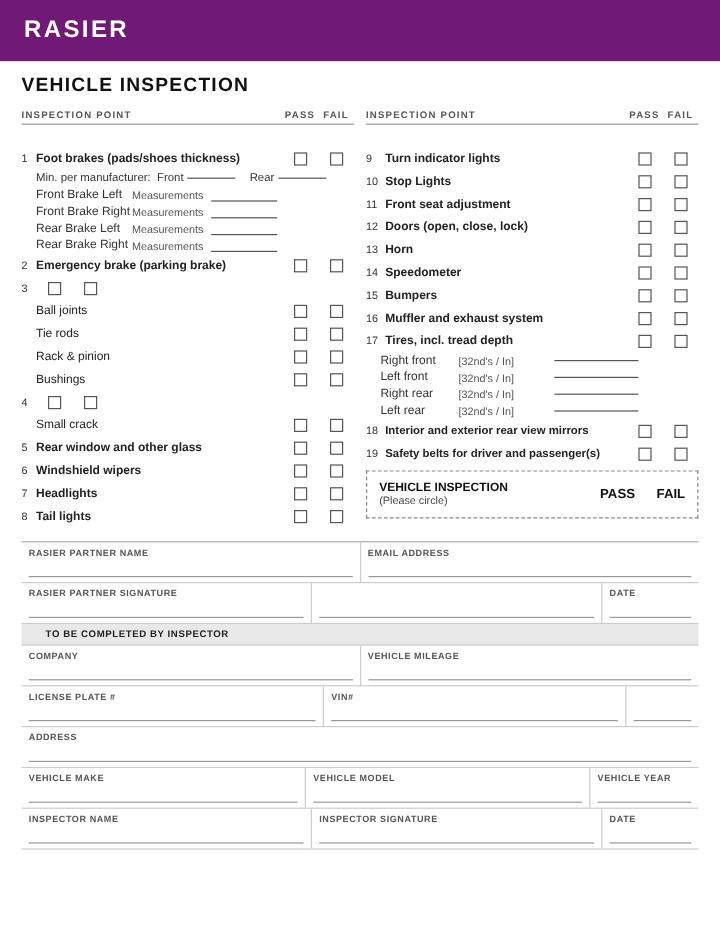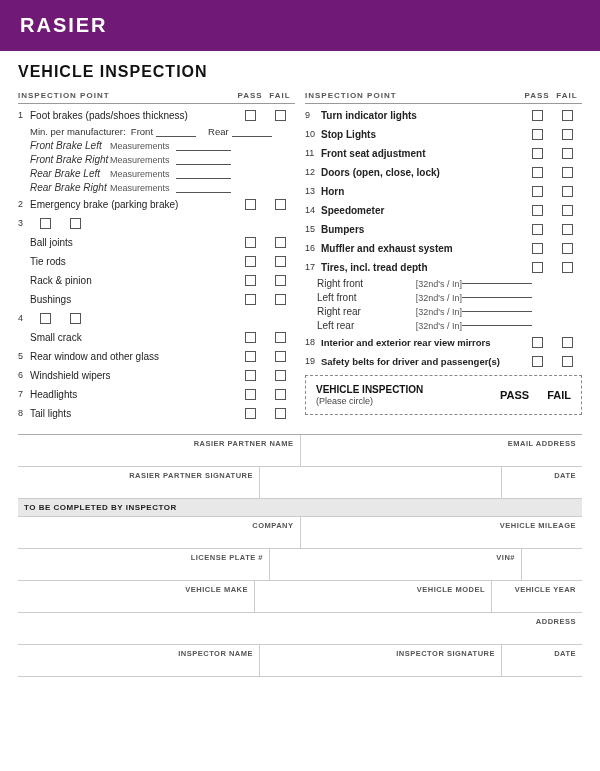--- a/index.html
+++ b/index.html
@@ -40,21 +40,21 @@
 
     .column {
       flex: 1;
     }
 
     .col-header {
       display: flex;
       align-items: center;
       border-bottom: 1px solid #999;
       padding-bottom: 3px;
-      margin-bottom: 3px;
+      margin-bottom: 20px;
     }
 
     .col-header-label {
       font-size: 8px;
       font-weight: bold;
       letter-spacing: 1px;
       color: #555;
       flex: 1;
       text-transform: uppercase;
     }
@@ -85,21 +85,21 @@
     }
 
     .item-label {
       flex: 1;
       font-size: 10px;
       color: #222;
       padding-right: 4px;
     }
 
     .item-label.bold {
-      font-weight: normal;
+      font-weight: bold;
     }
 
     .item-pass,
     .item-fail {
       width: 30px;
       text-align: center;
       display: flex;
       justify-content: center;
       align-items: center;
     }
@@ -117,21 +117,20 @@
       align-items: center;
       margin-bottom: 3px;
       padding-left: 12px;
     }
 
     .sub-item-label {
       font-size: 10px;
       color: #333;
       width: 80px;
       flex-shrink: 0;
-      font-style: italic;
     }
 
     .sub-item-measure {
       font-size: 9px;
       color: #555;
       flex: 1;
       display: flex;
       align-items: flex-end;
       gap: 3px;
     }
@@ -147,21 +146,21 @@
     .measure-line-short {
       display: inline-block;
       border-bottom: 1px solid #555;
       width: 40px;
       margin-left: 3px;
       vertical-align: bottom;
     }
 
     .min-per-line {
       display: flex;
-      align-items: flex-end;
+      align-items: center;
       padding-left: 12px;
       margin-bottom: 3px;
       font-size: 9.5px;
       color: #333;
     }
 
     .tread-item {
       display: flex;
       align-items: center;
       margin-bottom: 3px;
@@ -172,21 +171,21 @@
       font-size: 10px;
       color: #333;
       width: 65px;
       flex-shrink: 0;
     }
 
     .tread-measure {
       font-size: 9px;
       color: #555;
       width: 80px;
-      text-align: right;
+      text-align: left;
     }
 
     .tread-line {
       display: inline-block;
       border-bottom: 1px solid #555;
       width: 70px;
     }
 
     .vehicle-inspection-box {
       border: 1.5px dashed #888;
@@ -231,20 +230,21 @@
       display: flex;
       border-bottom: 1px solid #ccc;
       min-height: 32px;
     }
 
     .form-field {
       flex: 1;
       padding: 4px 6px;
       border-right: 1px solid #ccc;
       display: flex;
+      flex-direction: column;
       justify-content: flex-end;
     }
 
     .form-field:last-child {
       border-right: none;
     }
 
     .field-label {
       font-size: 7.5px;
       color: #555;
@@ -254,21 +254,21 @@
       margin-bottom: 4px;
     }
 
     .field-line {
       border-bottom: 1px solid #999;
       height: 12px;
     }
 
     .gray-section {
       background: #e8e8e8;
-      padding: 4px 6px;
+      padding: 4px 20px;
       font-size: 8px;
       font-weight: bold;
       letter-spacing: 0.5px;
       text-transform: uppercase;
       color: #222;
       border-bottom: 1px solid #ccc;
     }
 
     .no-number {
       width: 12px;
@@ -697,42 +697,42 @@
         <div class="field-line"></div>
       </div>
       <div class="form-field" style="max-width:60px">
         <div class="field-label"></div>
         <div class="field-line"></div>
       </div>
     </div>
 
     <div class="form-row">
       <div class="form-field">
+        <div class="field-label">ADDRESS</div>
+        <div class="field-line"></div>
+      </div>
+    </div>
+
+    <div class="form-row">
+      <div class="form-field">
         <div class="field-label">VEHICLE MAKE</div>
         <div class="field-line"></div>
       </div>
       <div class="form-field">
         <div class="field-label">VEHICLE MODEL</div>
         <div class="field-line"></div>
       </div>
       <div class="form-field" style="max-width:90px">
         <div class="field-label">VEHICLE YEAR</div>
         <div class="field-line"></div>
       </div>
     </div>
 
     <div class="form-row">
       <div class="form-field">
-        <div class="field-label">ADDRESS</div>
-        <div class="field-line"></div>
-      </div>
-    </div>
-
-    <div class="form-row">
-      <div class="form-field">
         <div class="field-label">INSPECTOR NAME</div>
         <div class="field-line"></div>
       </div>
       <div class="form-field">
         <div class="field-label">INSPECTOR SIGNATURE</div>
         <div class="field-line"></div>
       </div>
       <div class="form-field" style="max-width:80px">
         <div class="field-label">DATE</div>
         <div class="field-line"></div>

